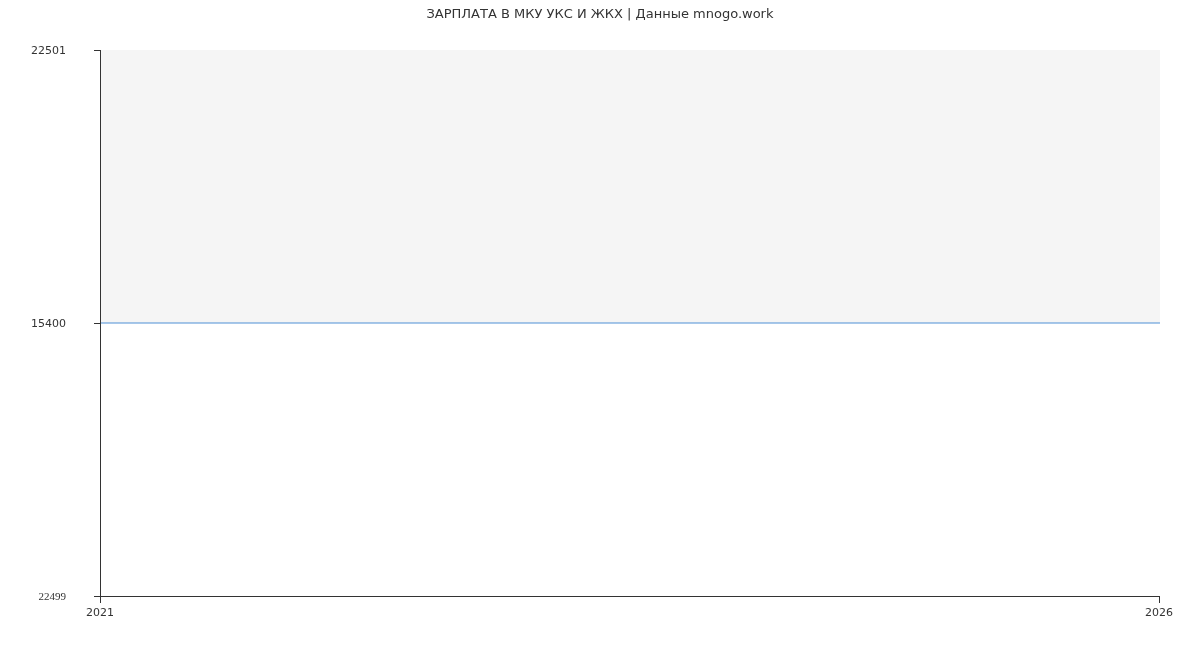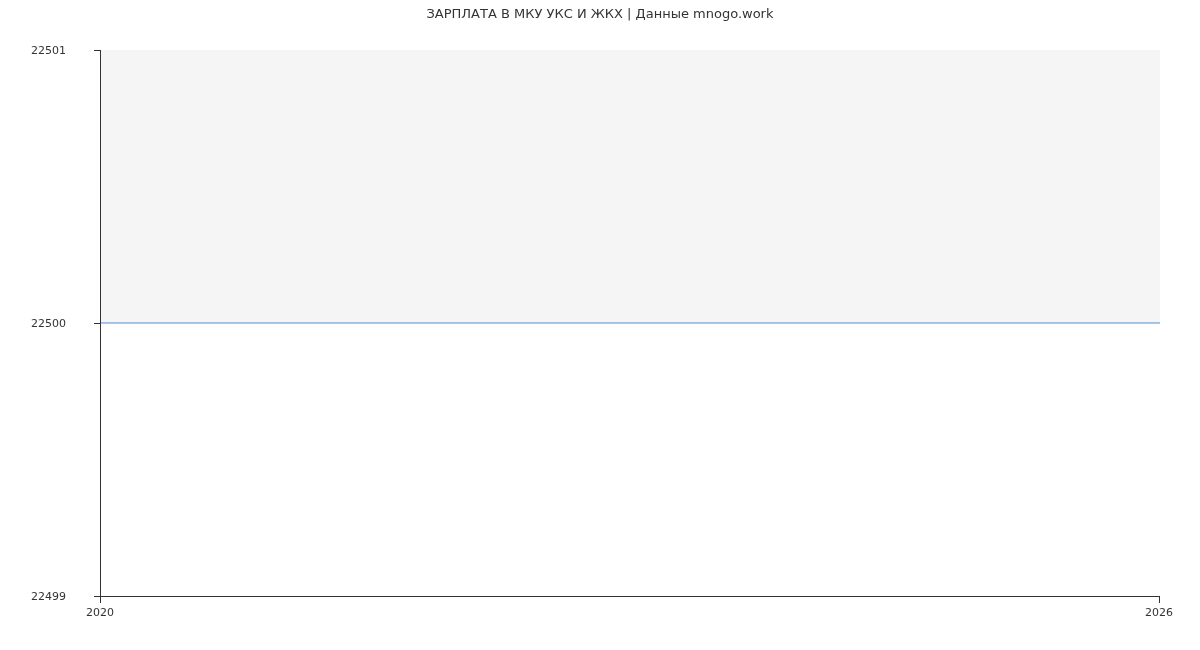--- a/index.html
+++ b/index.html
@@ -68,21 +68,21 @@
   .ytick.t2 { top: 50px; }         
   .ytick-label {
     position: absolute;
     right: 1134px; 
     font-size: 11px;
     color: #333;
     text-align: right;
     width: 60px;
     transform: translateY(-50%);
   }
-  .ytick-label.l0 { top: 596px; }
+  .ytick-label.l0 { top: 596px; font-family: Liberation Serif, serif; }
   .ytick-label.l1 { top: 323px; }
   .ytick-label.l2 { top: 50px; }
 
   
   .xtick {
     position: absolute;
     top: 597px;
     width: 1px;
     height: 6px;
     background: #333;
@@ -107,20 +107,20 @@
 
   <div class="plot-area">
     <div class="lower-mask"></div>
     <div class="data-line"></div>
   </div>
 
   <div class="ytick t0"></div>
   <div class="ytick t1"></div>
   <div class="ytick t2"></div>
   <div class="ytick-label l0">22499</div>
-  <div class="ytick-label l1">22500</div>
+  <div class="ytick-label l1">15400</div>
   <div class="ytick-label l2">22501</div>
 
   <div class="xtick x0"></div>
   <div class="xtick x1"></div>
-  <div class="xtick-label xl0">2020</div>
+  <div class="xtick-label xl0">2021</div>
   <div class="xtick-label xl1">2026</div>
 </div>
 
 </body></html>

